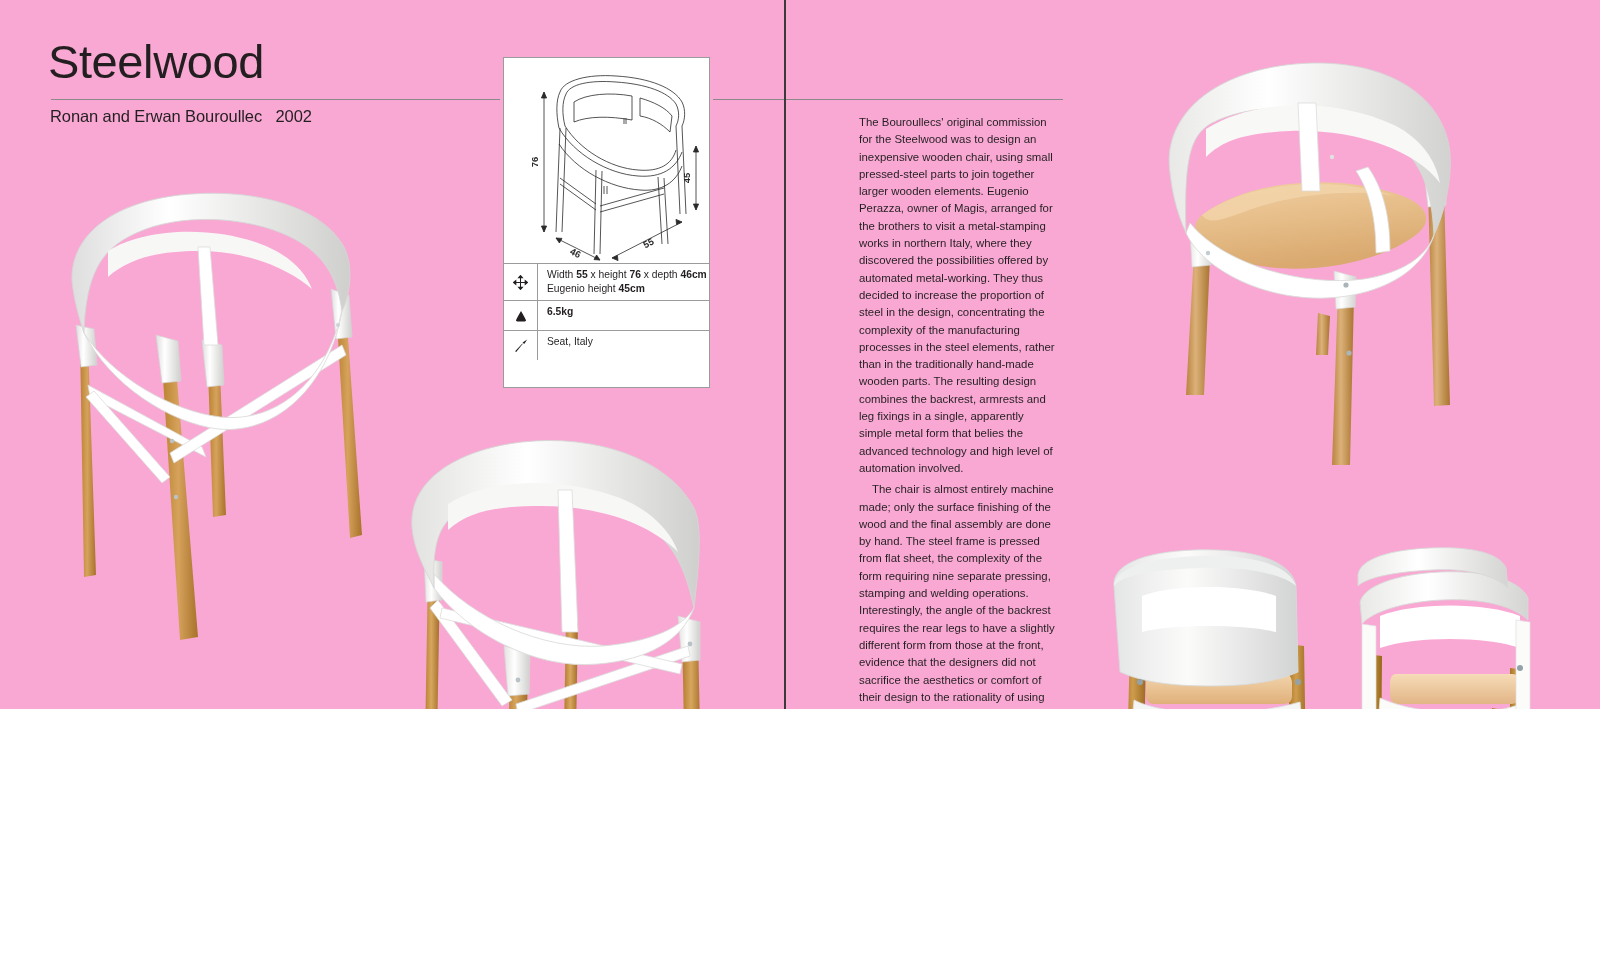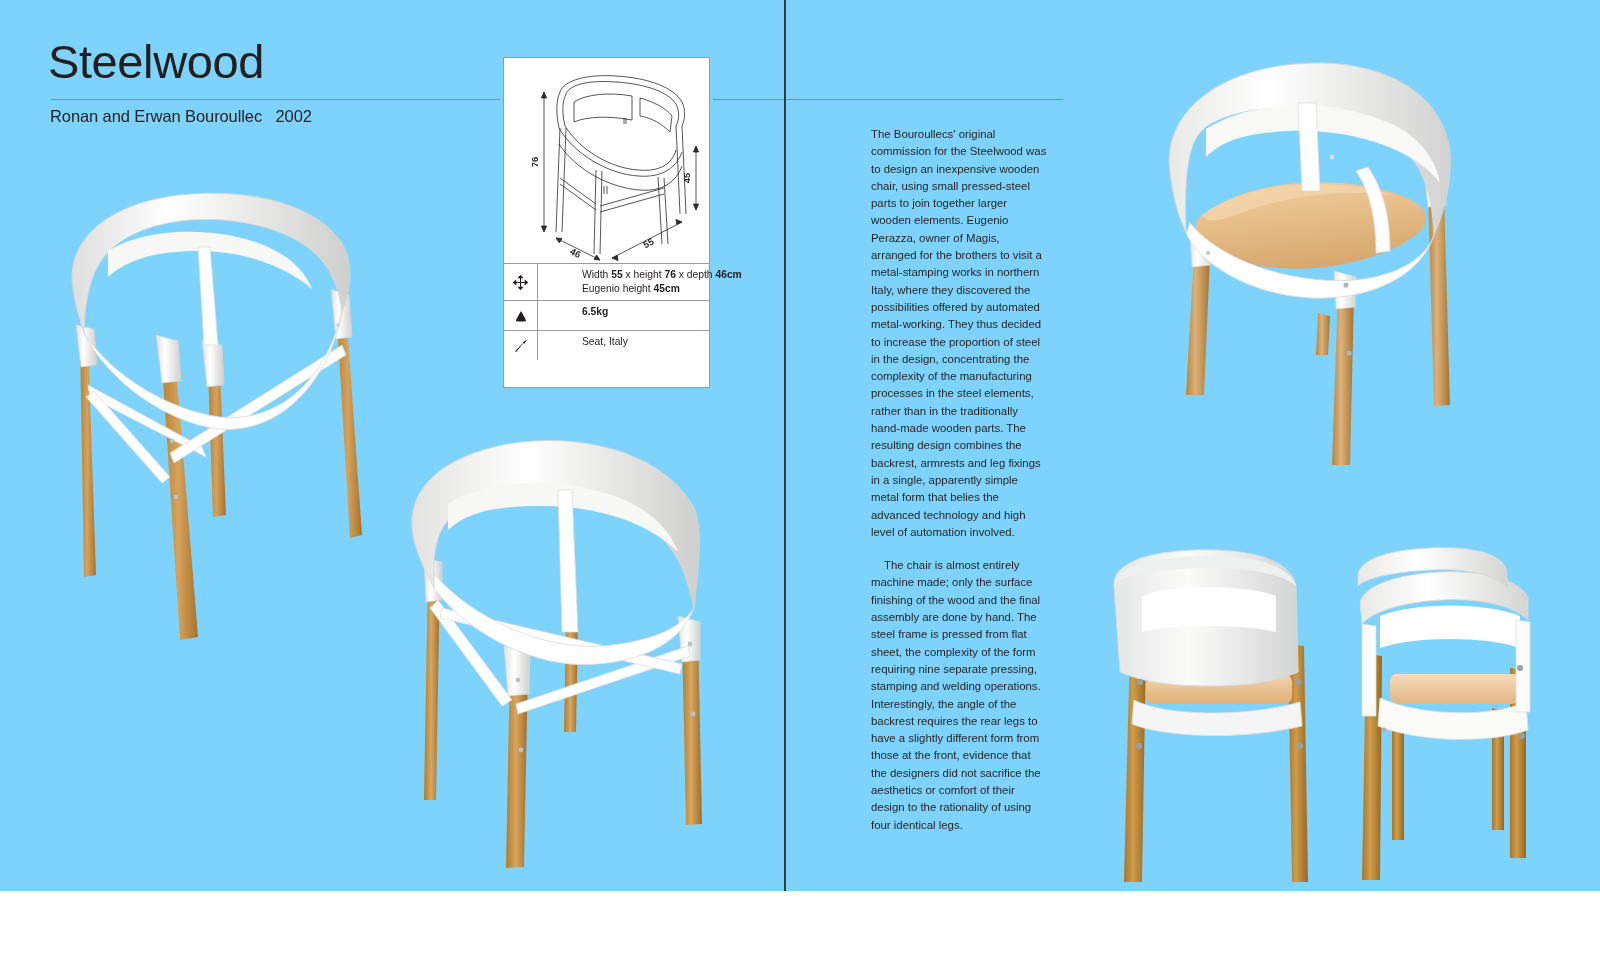--- a/index.html
+++ b/index.html
@@ -7,22 +7,22 @@
     padding: 0;
     background: #ffffff;
   }
   body {
     font-family: "Liberation Sans", sans-serif;
     color: #231f20;
   }
   .spread {
     position: relative;
     width: 1600px;
-    height: 891px;
-    background: #7dd3fc;
+    height: 709px;
+    background: #f9a8d4;
     overflow: hidden;
   }
 
   
   .gutter-line {
     position: absolute;
     left: 784px;
     top: 0;
     width: 2px;
     height: 971px;
@@ -95,21 +95,20 @@
     overflow: hidden;
   }
   .drawing-area svg { display: block; }
 
   .spec-rows { width: 100%; }
   .spec-row {
     display: flex;
     align-items: stretch;
     border-bottom: 1px solid #9b9b9b;
     min-height: 29px;
-    gap: 35px;
   }
   .spec-row:last-child { border-bottom: none; }
   .spec-icon {
     width: 33px;
     flex: 0 0 33px;
     border-right: 1px solid #9b9b9b;
     display: flex;
     align-items: center;
     justify-content: center;
     color: #231f20;
@@ -127,21 +126,21 @@
   
   .body-col {
     position: absolute;
     left: 855px;
     top: 110px;
     width: 208px;
     font-size: 11.4px;
     line-height: 17.3px;
     color: #231f20;
   }
-  .body-col p { margin: 16px; }
+  .body-col p { margin: 4px; }
   .body-col p.indent { text-indent: 13px; }
 
   
   .footer {
     position: absolute;
     bottom: 0;
     font-size: 11.5px;
     color: #231f20;
   }
   .footer-left { left: 52px; top: 897px; }

